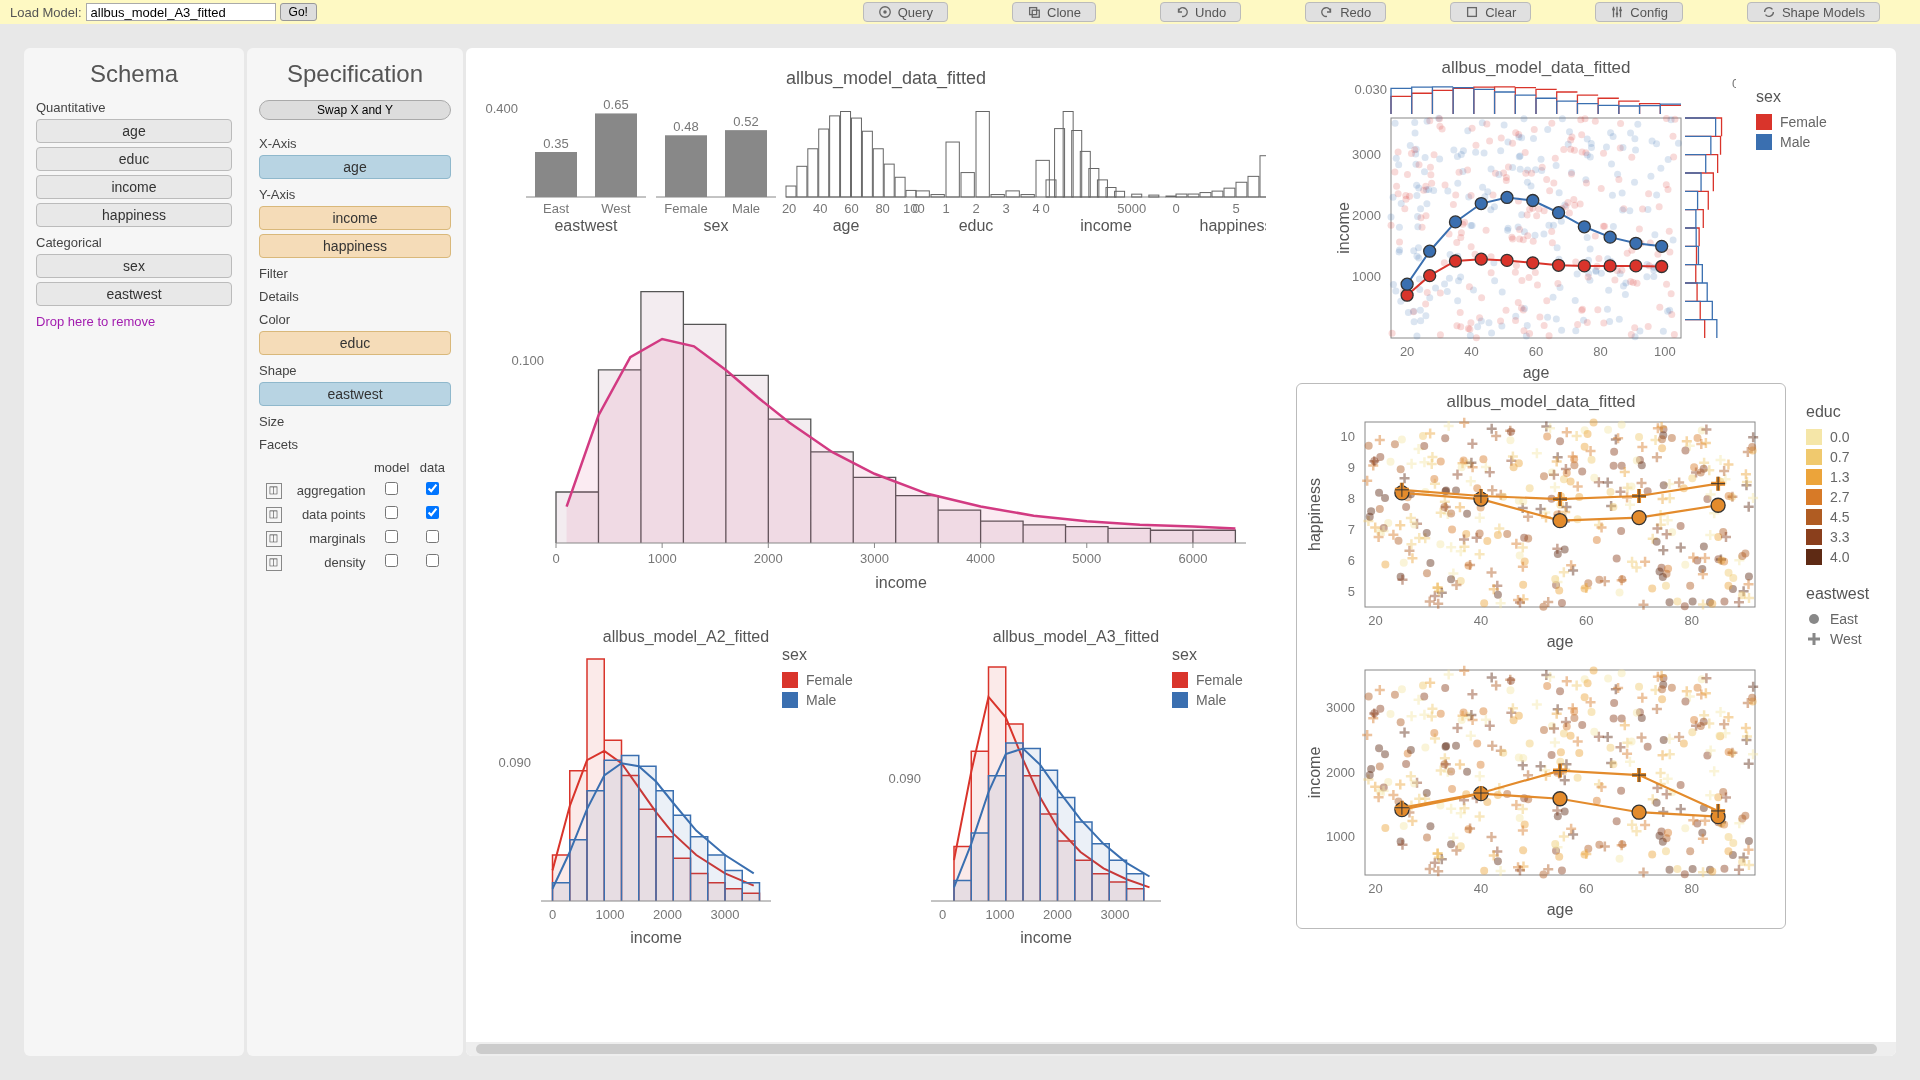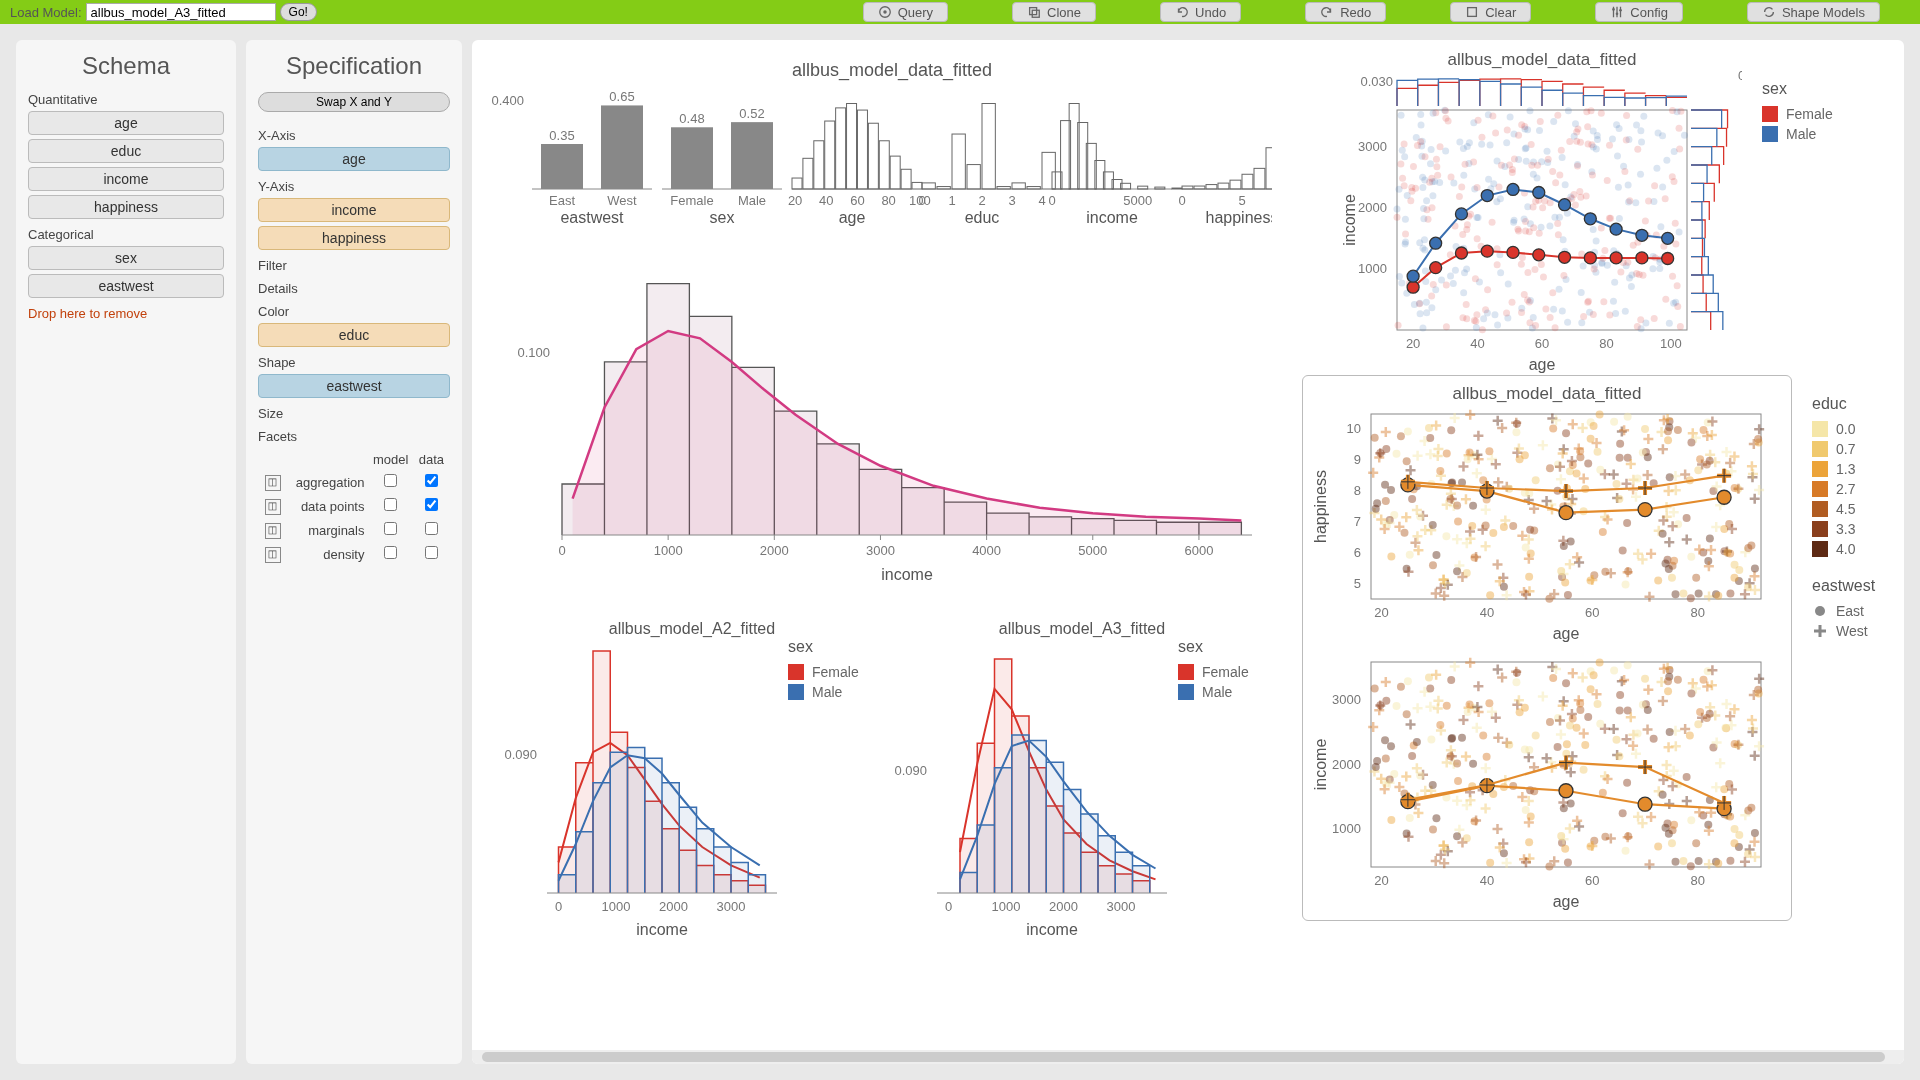--- a/index.html
+++ b/index.html
@@ -1,34 +1,34 @@
 <!DOCTYPE html>
 <html><head>
 <meta charset="utf-8">
 <style>
 * { box-sizing: border-box; margin: 0; padding: 0; font-family: -apple-system, BlinkMacSystemFont, "Segoe UI", Arial, sans-serif; }
 body { background: #e8e8e8; width: 1920px; height: 1080px; overflow: hidden; font-size: 14px; color: #444; }
-.topbar { height: 24px; background: #84cc16; display: flex; align-items: center; padding: 0 10px; gap: 4px; }
+.topbar { height: 24px; background: #fef9c3; display: flex; align-items: center; padding: 0 10px; gap: 4px; }
 .topbar .lbl { font-size: 13px; color: #555; }
 .topbar input { height: 18px; font-size: 13px; border: 1px solid #aaa; background: #fff; padding: 0 4px; width: 190px; }
-.topbar .gobtn { height: 18px; font-size: 12px; background: #ddd; border: 1px solid #999; border-radius: 9px; padding: 0 8px; cursor: pointer; text-align: right; }
+.topbar .gobtn { height: 18px; font-size: 12px; background: #ddd; border: 1px solid #999; border-radius: 3px; padding: 0 8px; cursor: pointer; text-align: right; }
 .topbar .spacer { flex: 1; }
 .topbtn { display: flex; align-items: center; gap: 6px; background: #e0e0e0; border: 1px solid #bbb; border-radius: 4px; padding: 2px 14px; height: 20px; font-size: 13px; color: #555; cursor: pointer; margin: 0 30px; }
 .topbtn svg { width: 14px; height: 14px; }
-.main { display: flex; height: calc(100% - 24px); gap: 10px; padding: 16px; }
+.main { display: flex; height: calc(100% - 24px); gap: 3px; padding: 24px; }
 .panel { background: #f6f6f6; border-radius: 6px; padding: 12px; }
 .schema { width: 220px; }
 .spec { width: 216px; }
 .canvas { flex: 1; background: #fff; border-radius: 6px; position: relative; overflow: auto; }
 h2 { font-size: 24px; font-weight: 400; text-align: center; color: #555; margin-bottom: 12px; }
 .section-label { font-size: 13px; color: #444; margin: 8px 0 4px; }
 .pill { display: block; width: 100%; text-align: center; padding: 3px 0; border: 1px solid #bbb; border-radius: 4px; background: #e8e8e8; font-size: 14px; color: #333; margin-bottom: 4px; cursor: grab; }
 .pill.blue { background: #b8d4e3; border-color: #8fb8cc; }
 .pill.orange { background: #f5dcb8; border-color: #d9b87a; }
-.drop-hint { font-size: 13px; color: #c2410c; margin-top: 8px; }
+.drop-hint { font-size: 13px; color: #a21caf; margin-top: 8px; }
 .swapbtn { width: 100%; background: #ddd; border: 1px solid #aaa; border-radius: 10px; font-size: 12px; padding: 2px 0; margin-bottom: 8px; cursor: pointer; }
 .facets-table { width: 100%; font-size: 13px; }
 .facets-table th { font-weight: 400; text-align: center; padding: 2px; }
 .facets-table td { padding: 2px; text-align: right; }
 .facets-table td.cb { text-align: center; }
 .facets-table .ic { width: 16px; height: 16px; display: inline-block; border: 1px solid #888; font-size: 10px; text-align: center; }
 
 .plot-title { text-align: center; font-size: 18px; color: #555; }
 .axis-label { font-size: 16px; fill: #555; text-anchor: middle; }
 .tick { font-size: 13px; fill: #777; }

